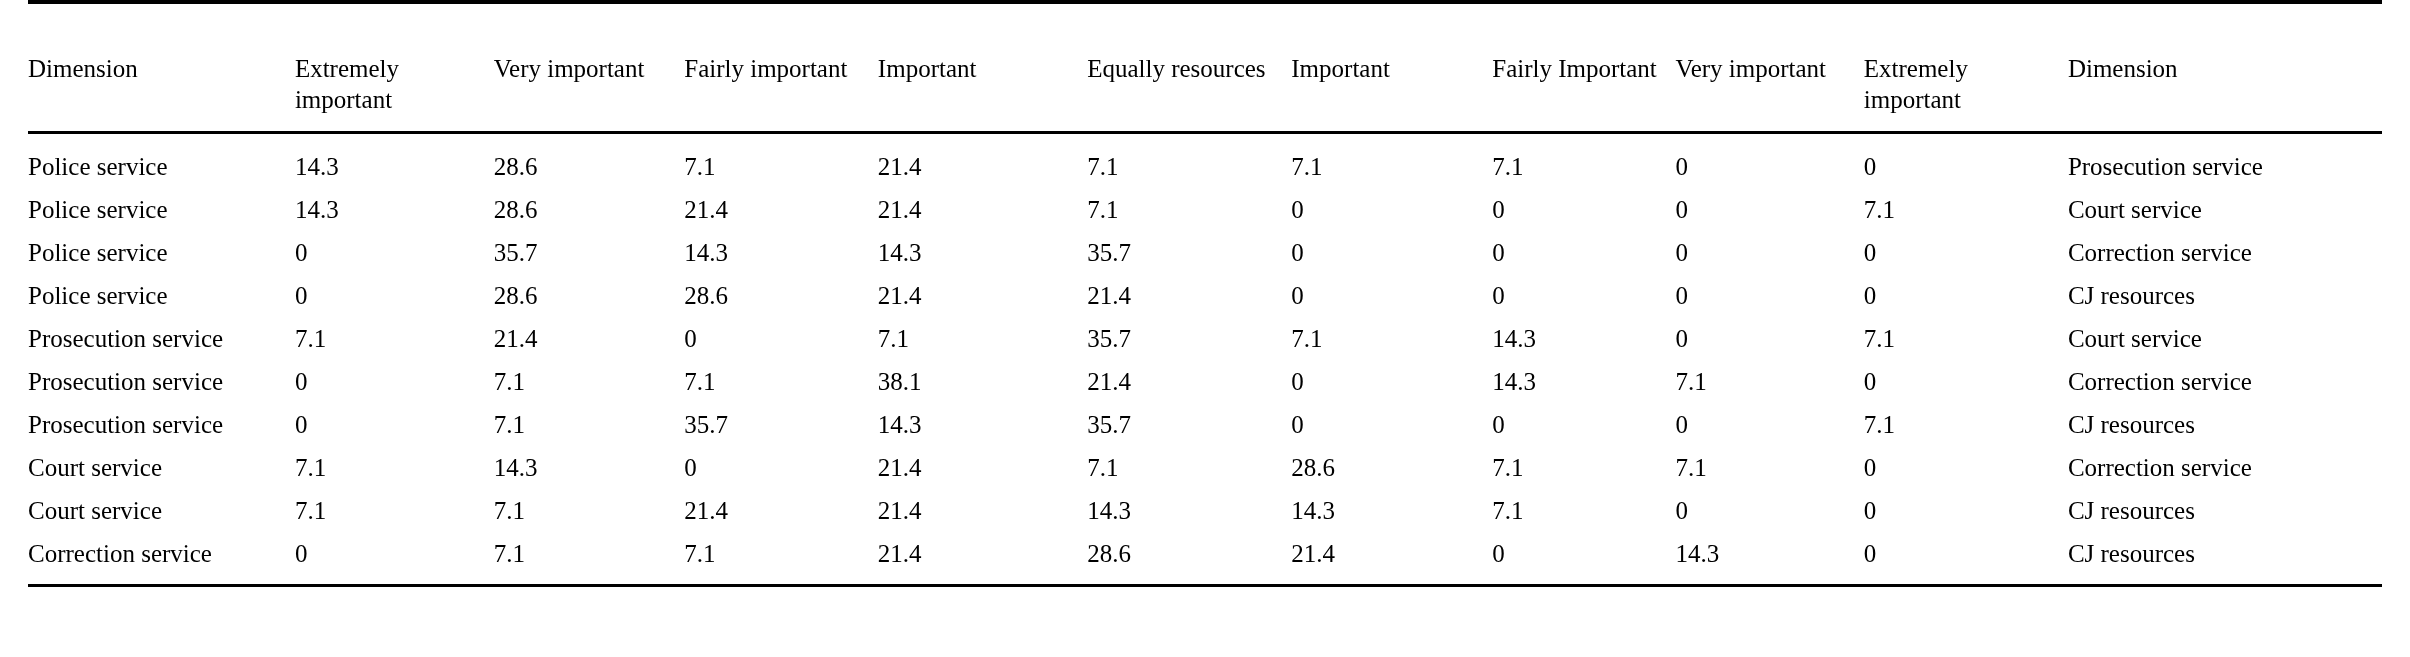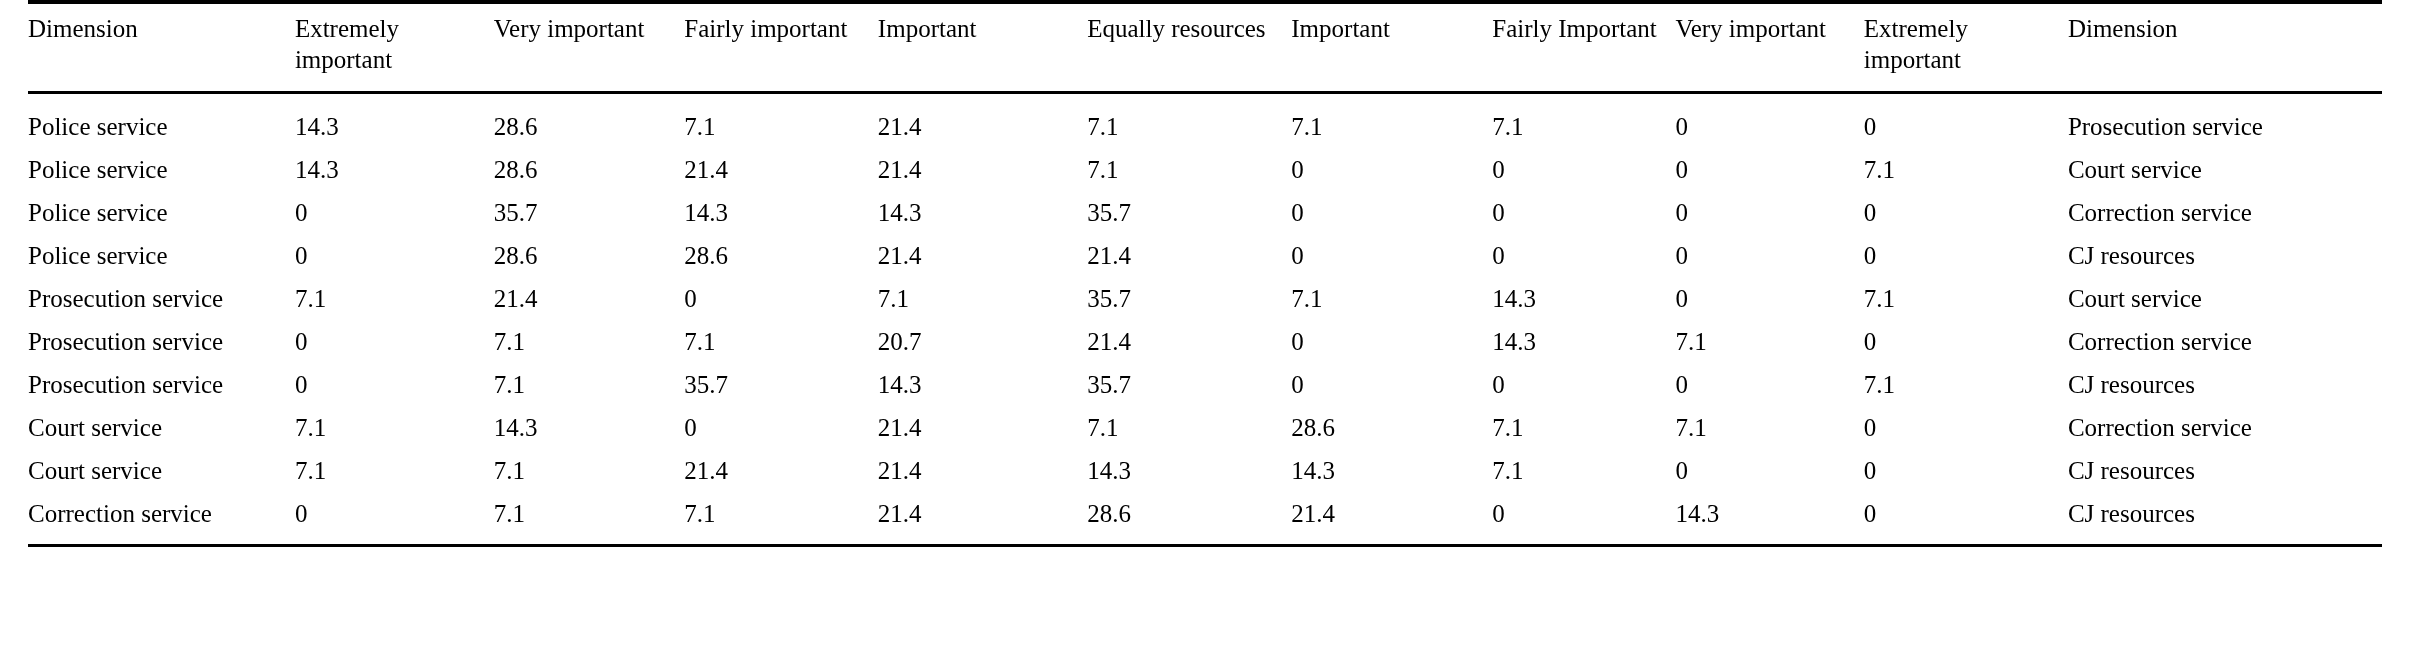--- a/index.html
+++ b/index.html
@@ -55,21 +55,21 @@
   col.c1 { width: 190px; }
   col.c2 { width: 182px; }
   col.c3 { width: 185px; }
   col.c4 { width: 200px; }
   col.c5 { width: 195px; }
   col.c6 { width: 192px; }
   col.c7 { width: 175px; }
   col.c8 { width: 180px; }
   col.c9 { width: 195px; }
   col.c10 { width: 300px; }
-  .wrap-head { display: block; }
+  .wrap-head { display: block; margin-top: 40px; }
 </style>
 </head>
 <body>
 
 <div class="sheet">
   <table class="matrix">
     <colgroup>
       <col class="c0">
         <col class="c1">
         <col class="c2">
@@ -183,21 +183,21 @@
         <td>14.3</td>
         <td>0</td>
         <td>7.1</td>
         <td>Court service</td>
       </tr>
       <tr>
         <td>Prosecution service</td>
         <td>0</td>
         <td>7.1</td>
         <td>7.1</td>
-        <td>20.7</td>
+        <td>38.1</td>
         <td>21.4</td>
         <td>0</td>
         <td>14.3</td>
         <td>7.1</td>
         <td>0</td>
         <td>Correction service</td>
       </tr>
       <tr>
         <td>Prosecution service</td>
         <td>0</td>

